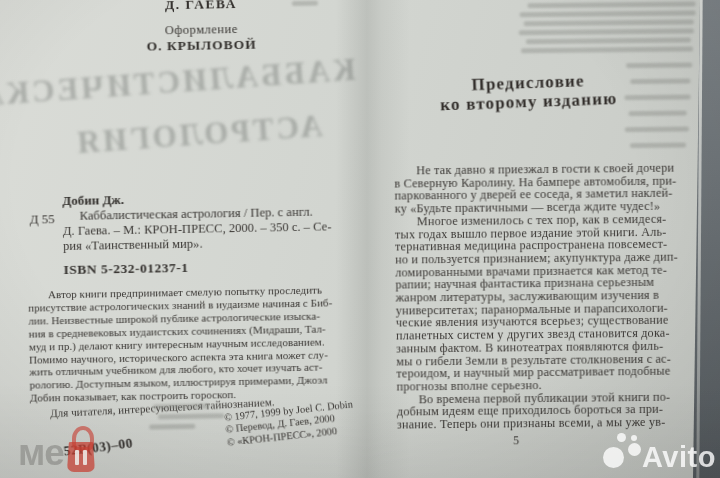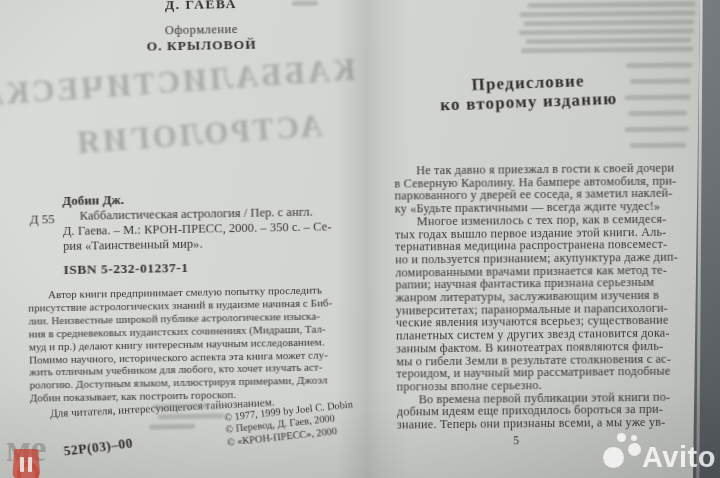--- a/index.html
+++ b/index.html
@@ -44,23 +44,23 @@
     background:radial-gradient(ellipse at 45% 38%,rgba(0,0,0,0) 55%,rgba(0,0,0,.10) 100%),
                linear-gradient(180deg,rgba(0,0,0,0) 80%,rgba(0,0,0,.06) 100%);}
   
   #right-content{left:390px;top:0;width:312px;height:478px;transform:rotate(-.6deg);filter:blur(.3px);z-index:2;}
   #preface-title{left:10px;top:74px;width:260px;text-align:center;transform:rotate(-1.5deg);
     font-weight:bold;font-size:17px;line-height:18.5px;letter-spacing:1.2px;color:#332f2c;}
   #preface-body{left:5px;top:163px;width:296px;font-size:12.2px;line-height:12.7px;letter-spacing:.2px;}
   #preface-body > div{text-indent:22px;}
   #page-number{left:121px;top:433px;font-size:12px;}
   
-  #meshok{left:6px;top:427px;height:52px;display:flex;align-items:center;z-index:8;
-    font-family:Liberation Serif, serif;font-weight:bold;font-size:37px;
-    color:rgba(122,122,119,.52);letter-spacing:-1px;flex-direction:column;}
+  #meshok{left:18px;top:427px;height:52px;display:flex;align-items:center;z-index:8;
+    font-family:Liberation Sans, sans-serif;font-weight:bold;font-size:37px;
+    color:rgba(122,122,119,.52);letter-spacing:-1px;}
   #bag{position:relative;width:28px;height:32px;margin:6px 2px 0 3px;}
   #bag-handle{position:absolute;top:-14px;left:5px;width:14px;height:17px;
     border:4px solid rgba(198,62,50,.62);border-radius:50% 50% 30% 30%;}
   #bag-body{position:absolute;bottom:0;left:0;width:28px;height:30px;
     background:rgba(198,62,50,.72);border-radius:4px 4px 7px 7px;
     clip-path:polygon(7% 0,93% 0,100% 100%,0 100%);}
   .bag-slot{position:absolute;bottom:7px;width:4px;height:15px;background:rgba(238,238,235,.85);border-radius:1px;}
   #slot1{left:8px;} #slot2{left:16px;}
   #avito{left:598px;top:430px;display:flex;align-items:flex-end;z-index:8;
     font-family:"Liberation Sans","DejaVu Sans",sans-serif;font-weight:bold;font-size:29px;

